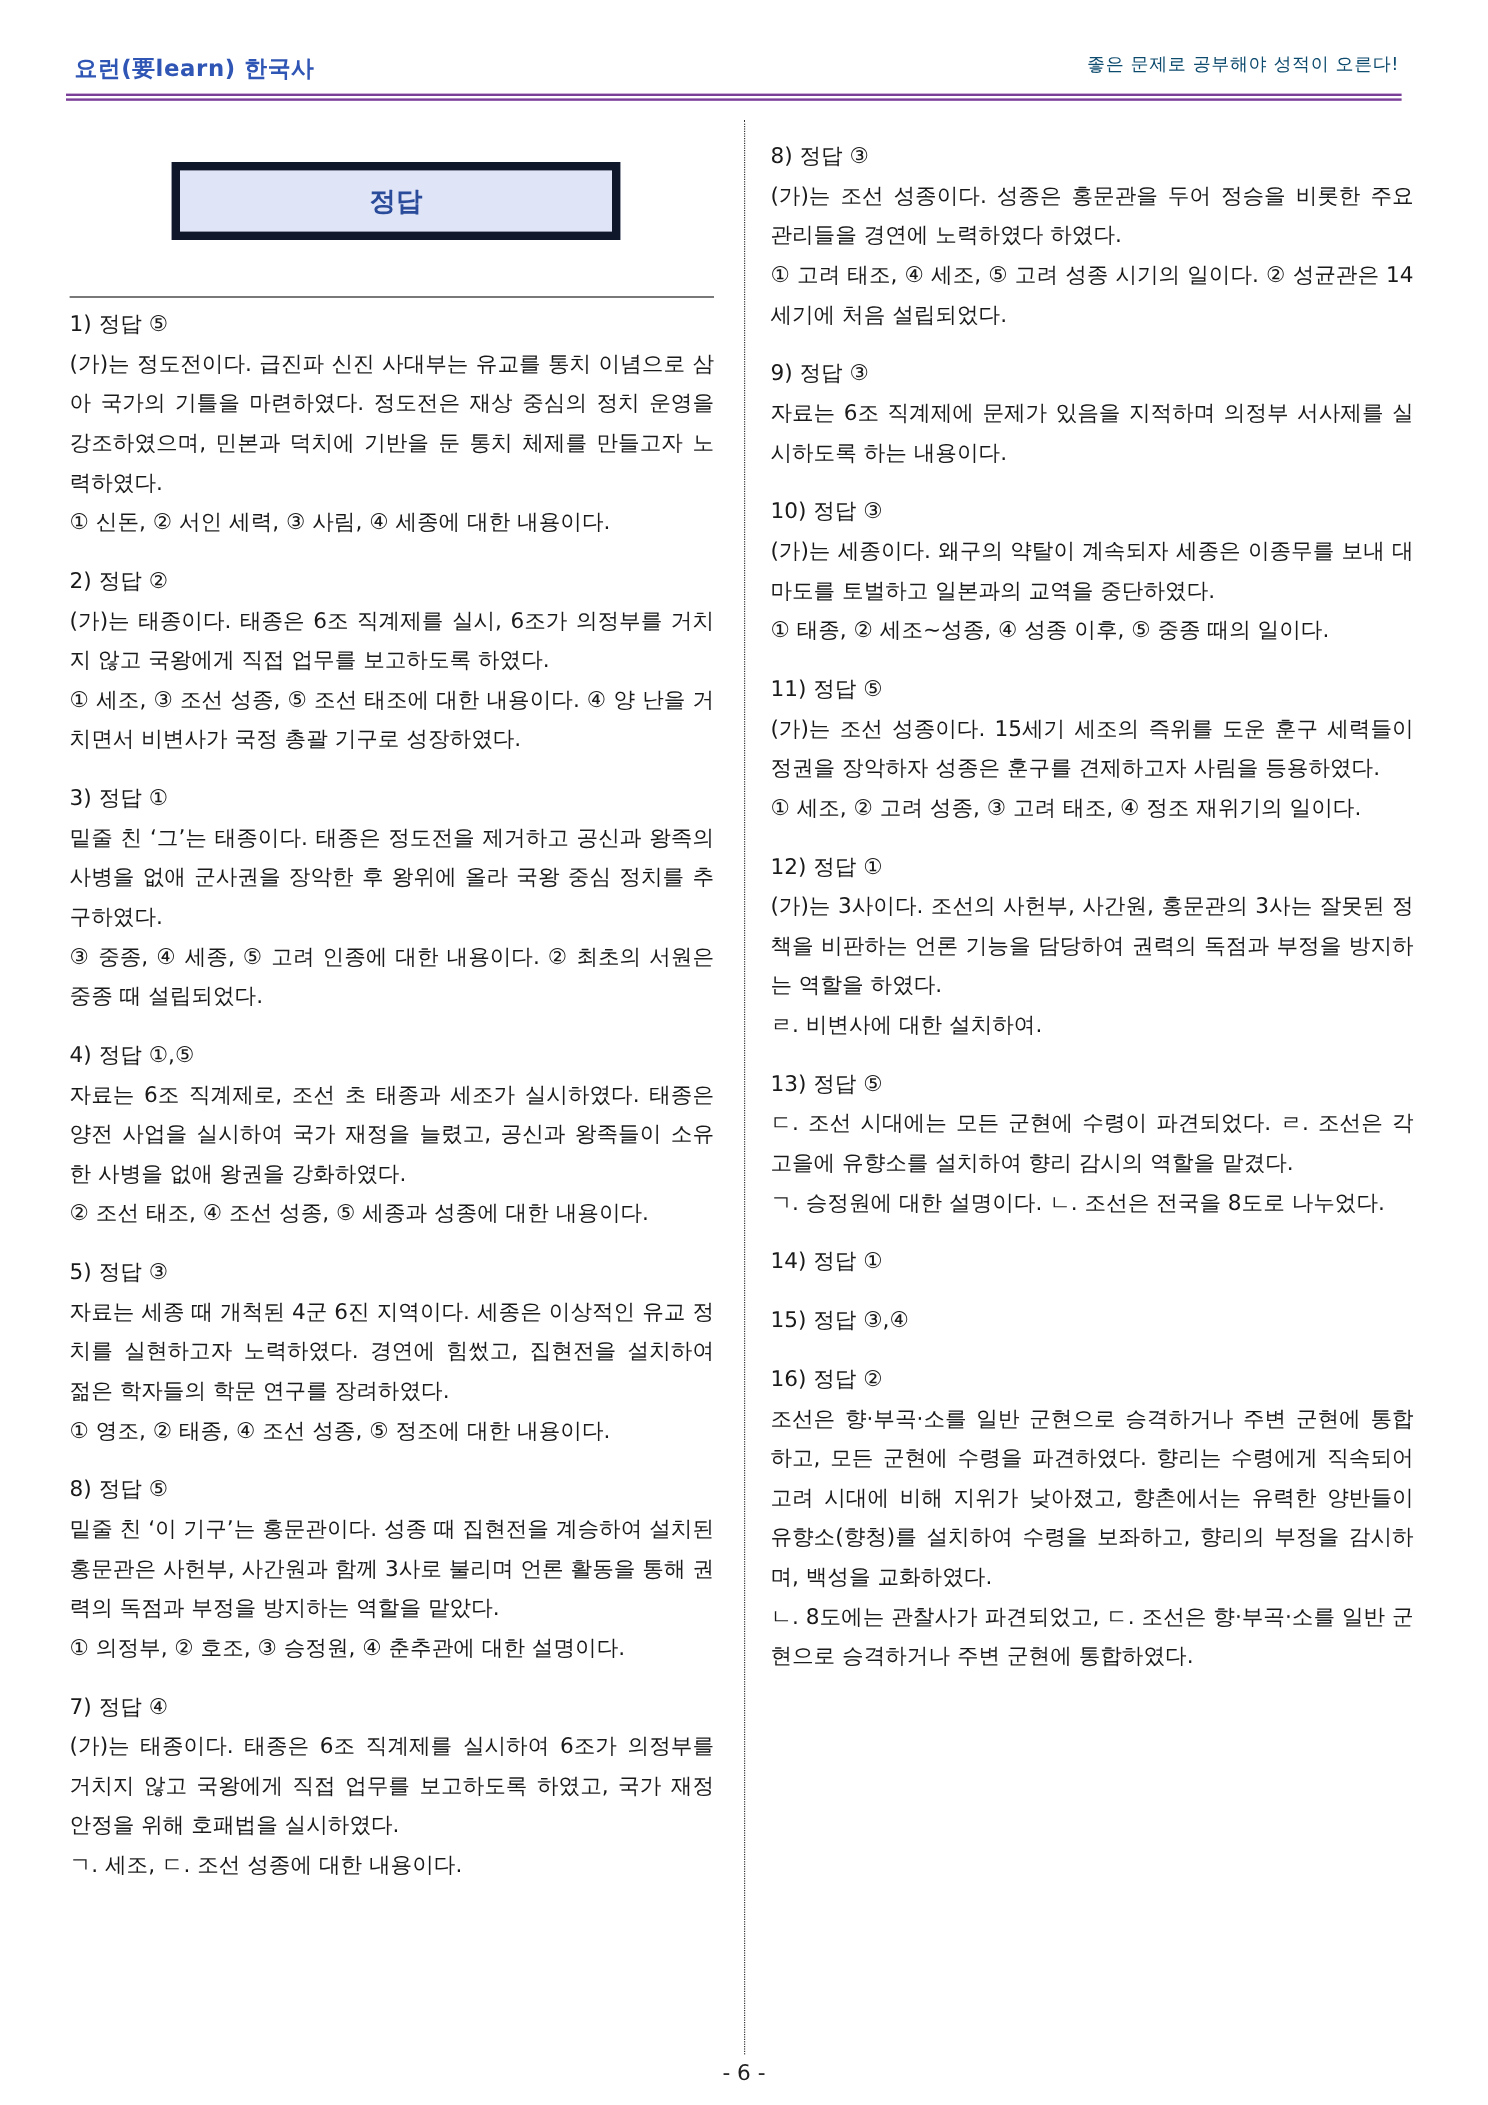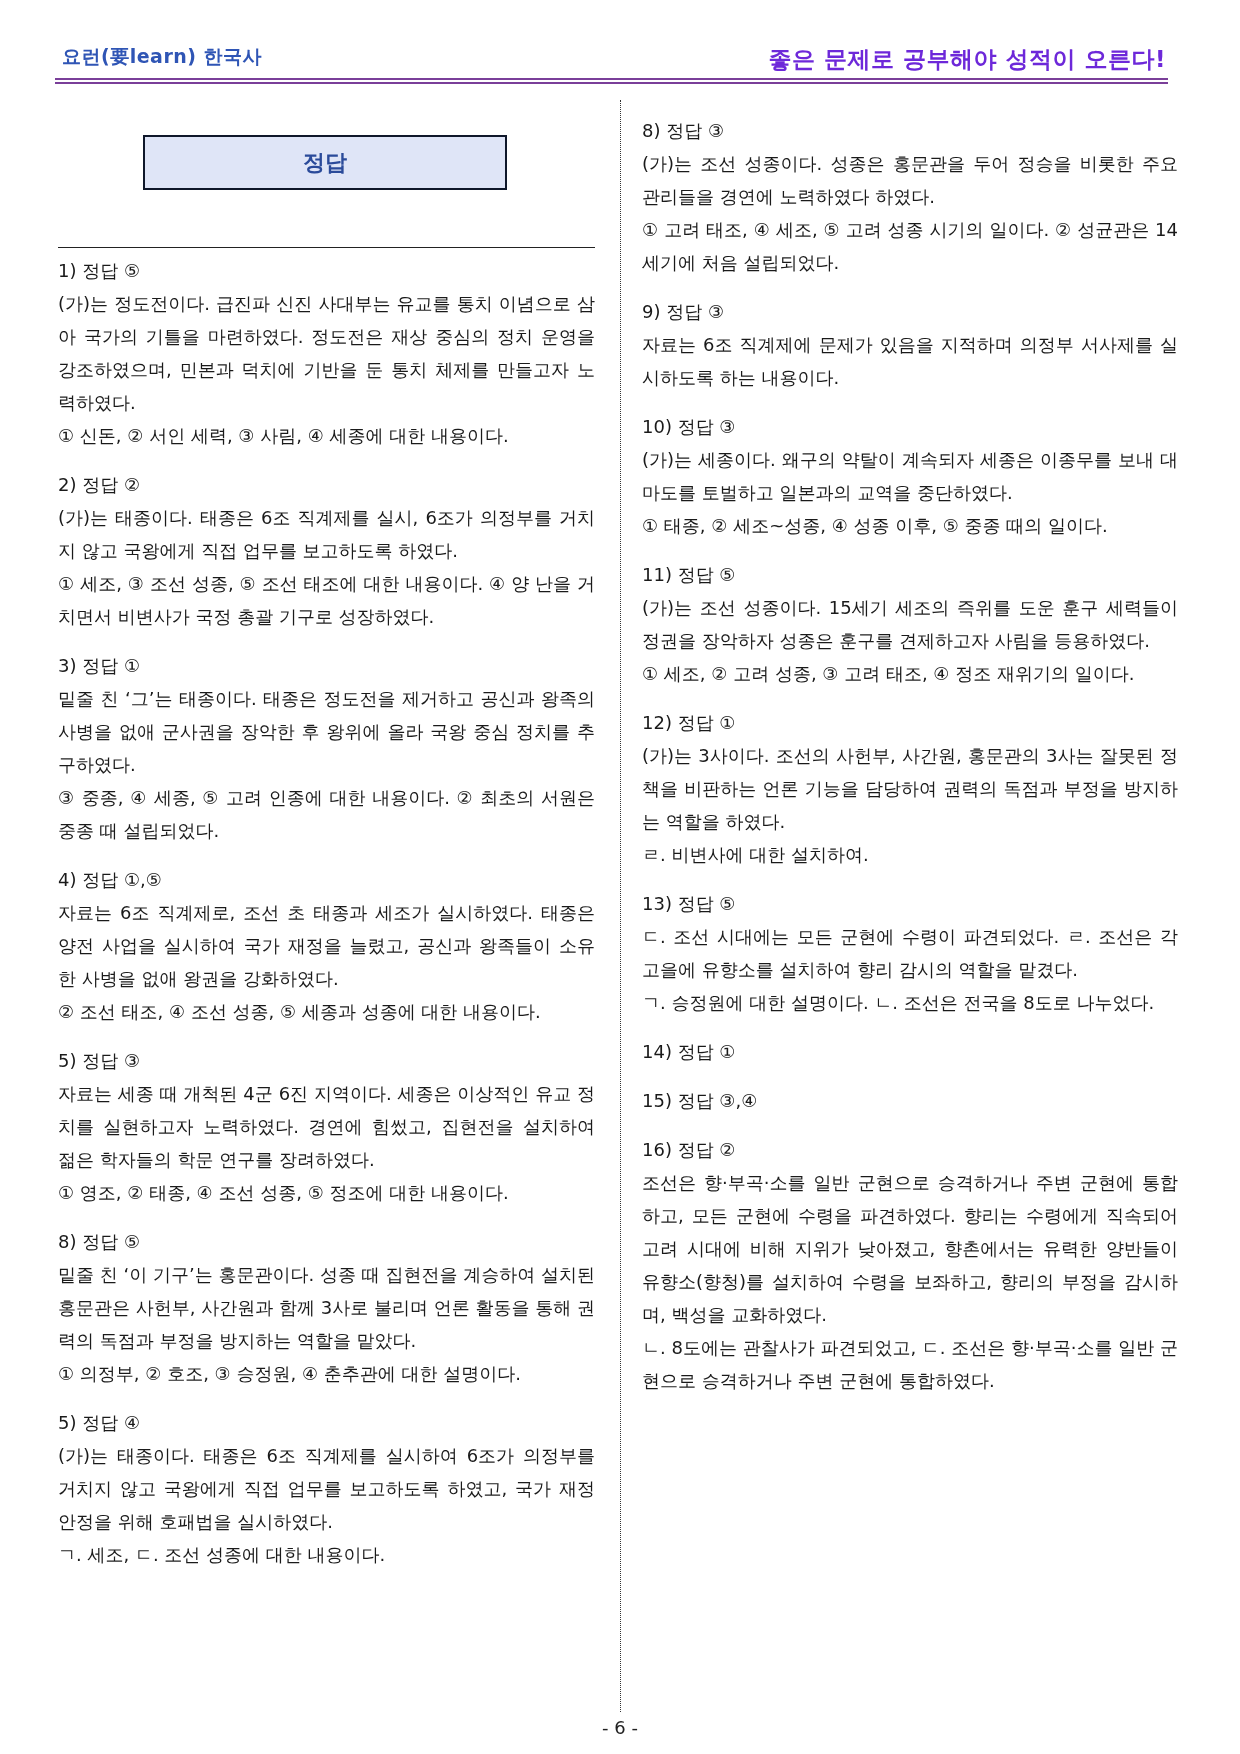--- a/index.html
+++ b/index.html
@@ -1,25 +1,25 @@
 <!DOCTYPE html>
 <html><head>
 <meta charset="utf-8">
 <style>
   html, body { margin:0; padding:0; background:#ffffff; }
   body { width:1240px; height:1754px; position:relative; overflow:hidden;
          font-family: "DejaVu Sans", "Liberation Sans", sans-serif; color:#1a1a1a; }
   .hdr-left { position:absolute; left:62px; top:44px; font-size:19px; font-weight:bold; color:#2f55b5; letter-spacing:0.5px;text-align:right; }
-  .hdr-right { position:absolute; right:74px; top:44px; font-size:23px; font-weight:bold; color:#6d28d9; letter-spacing:0.5px; }
+  .hdr-right { position:absolute; right:74px; top:44px; font-size:15px; font-weight:normal; color:#0c4a6e; letter-spacing:0.5px; }
   .hdr-rule { position:absolute; left:55px; width:1113px; height:2px; background:#7a3f99; }
   .hdr-rule.r1 { top:78px; }
   .hdr-rule.r2 { top:82px; }
   .col-divider { position:absolute; left:620px; top:100px; height:1612px; width:0; border-left:1px dotted #333; }
   .title-box { position:absolute; left:143px; top:135px; width:360px; height:51px;
-               background:#dfe5f7; border:2px solid #0f172a; display:flex; align-items:center; justify-content:center;
+               background:#dfe5f7; border:7px solid #0f172a; display:flex; align-items:center; justify-content:center;
                font-size:22px; color:#2a4a9a; font-weight:bold; }
   .left-rule { position:absolute; left:58px; top:247px; width:537px; height:1px; background:#222; }
   .col { position:absolute; font-size:18px; line-height:33px; }
   .col.left { left:58px; top:254px; width:537px; }
   .col.right { left:642px; top:114px; width:536px; }
   .answer { margin:0 0 16px 0; }
   .answer .head { white-space:pre; }
   .answer p { margin:0; text-align:justify; }
   .footer { position:absolute; left:0; width:1240px; top:1717px; text-align:center; font-size:18px; color:#222; }
 </style>
@@ -64,21 +64,21 @@
     <div class="head">5) 정답 ③</div>
     <p>자료는 세종 때 개척된 4군 6진 지역이다. 세종은 이상적인 유교 정치를 실현하고자 노력하였다. 경연에 힘썼고, 집현전을 설치하여 젊은 학자들의 학문 연구를 장려하였다.</p>
     <p>① 영조, ② 태종, ④ 조선 성종, ⑤ 정조에 대한 내용이다.</p>
   </div>
   <div class="answer">
     <div class="head">8) 정답 ⑤</div>
     <p>밑줄 친 ‘이 기구’는 홍문관이다. 성종 때 집현전을 계승하여 설치된 홍문관은 사헌부, 사간원과 함께 3사로 불리며 언론 활동을 통해 권력의 독점과 부정을 방지하는 역할을 맡았다.</p>
     <p>① 의정부, ② 호조, ③ 승정원, ④ 춘추관에 대한 설명이다.</p>
   </div>
   <div class="answer">
-    <div class="head">5) 정답 ④</div>
+    <div class="head">7) 정답 ④</div>
     <p>(가)는 태종이다. 태종은 6조 직계제를 실시하여 6조가 의정부를 거치지 않고 국왕에게 직접 업무를 보고하도록 하였고, 국가 재정 안정을 위해 호패법을 실시하였다.</p>
     <p>ㄱ. 세조, ㄷ. 조선 성종에 대한 내용이다.</p>
   </div>
 </div>
 
 <div class="col right">
   <div class="answer">
     <div class="head">8) 정답 ③</div>
     <p>(가)는 조선 성종이다. 성종은 홍문관을 두어 정승을 비롯한 주요 관리들을 경연에 노력하였다 하였다.</p>
     <p>① 고려 태조, ④ 세조, ⑤ 고려 성종 시기의 일이다. ② 성균관은 14세기에 처음 설립되었다.</p>

